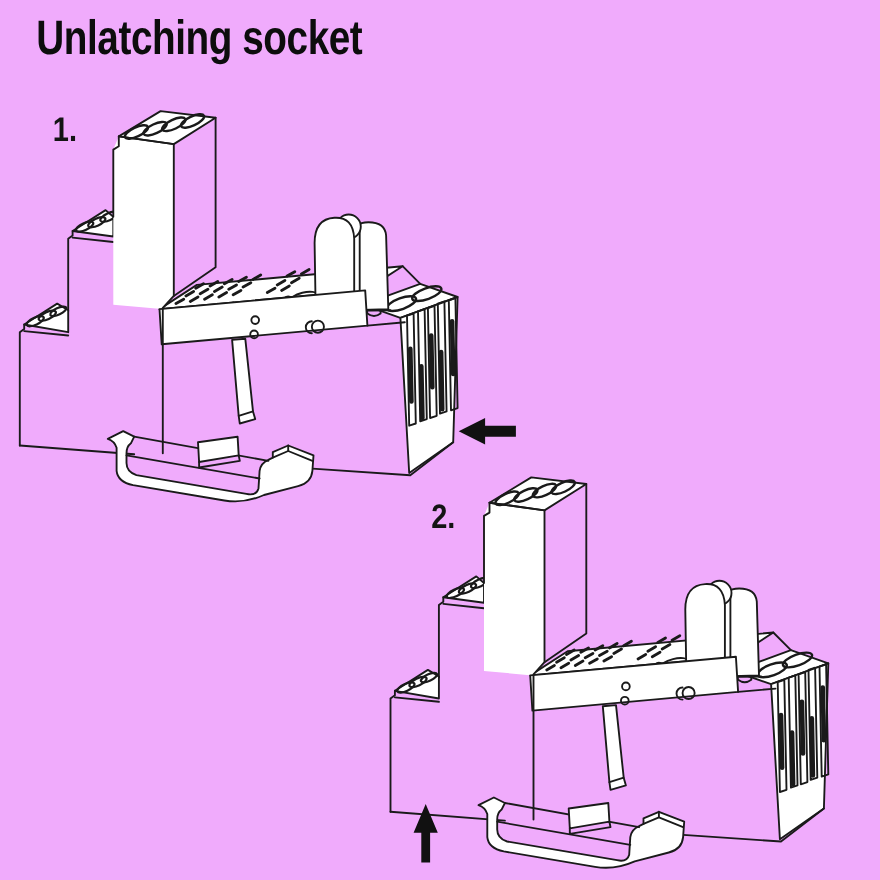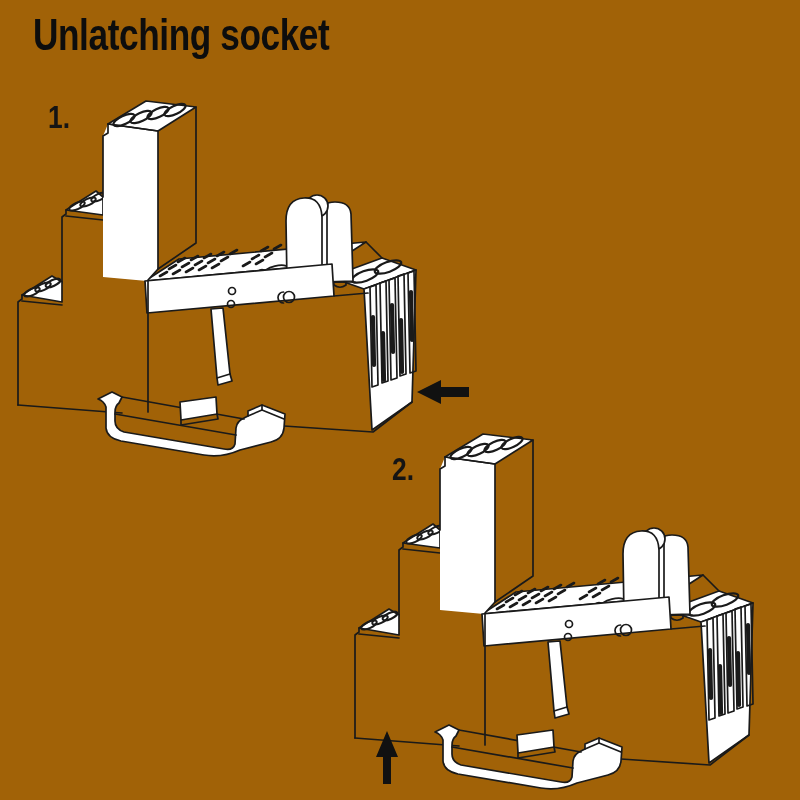--- a/index.html
+++ b/index.html
@@ -5,21 +5,21 @@
   html, body {
     margin: 0;
     padding: 0;
     background: #ffffff;
     font-family: "Liberation Sans", sans-serif;
   }
   .canvas {
     position: relative;
     width: 800px;
     height: 800px;
-    background: #a16207;
+    background: #f0abfc;
     overflow: hidden;
   }
   .page-title {
     position: absolute;
     left: 33px;
     top: 10px;
     font-size: 44px;
     font-weight: bold;
     color: #0d0d0d;
     letter-spacing: -0.5px;

